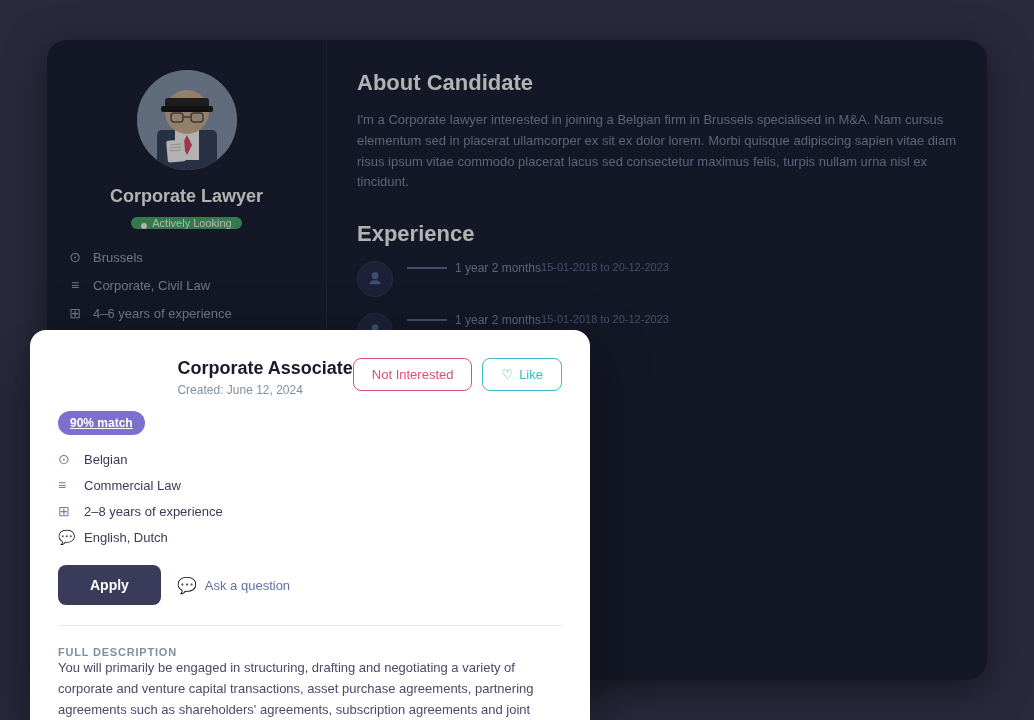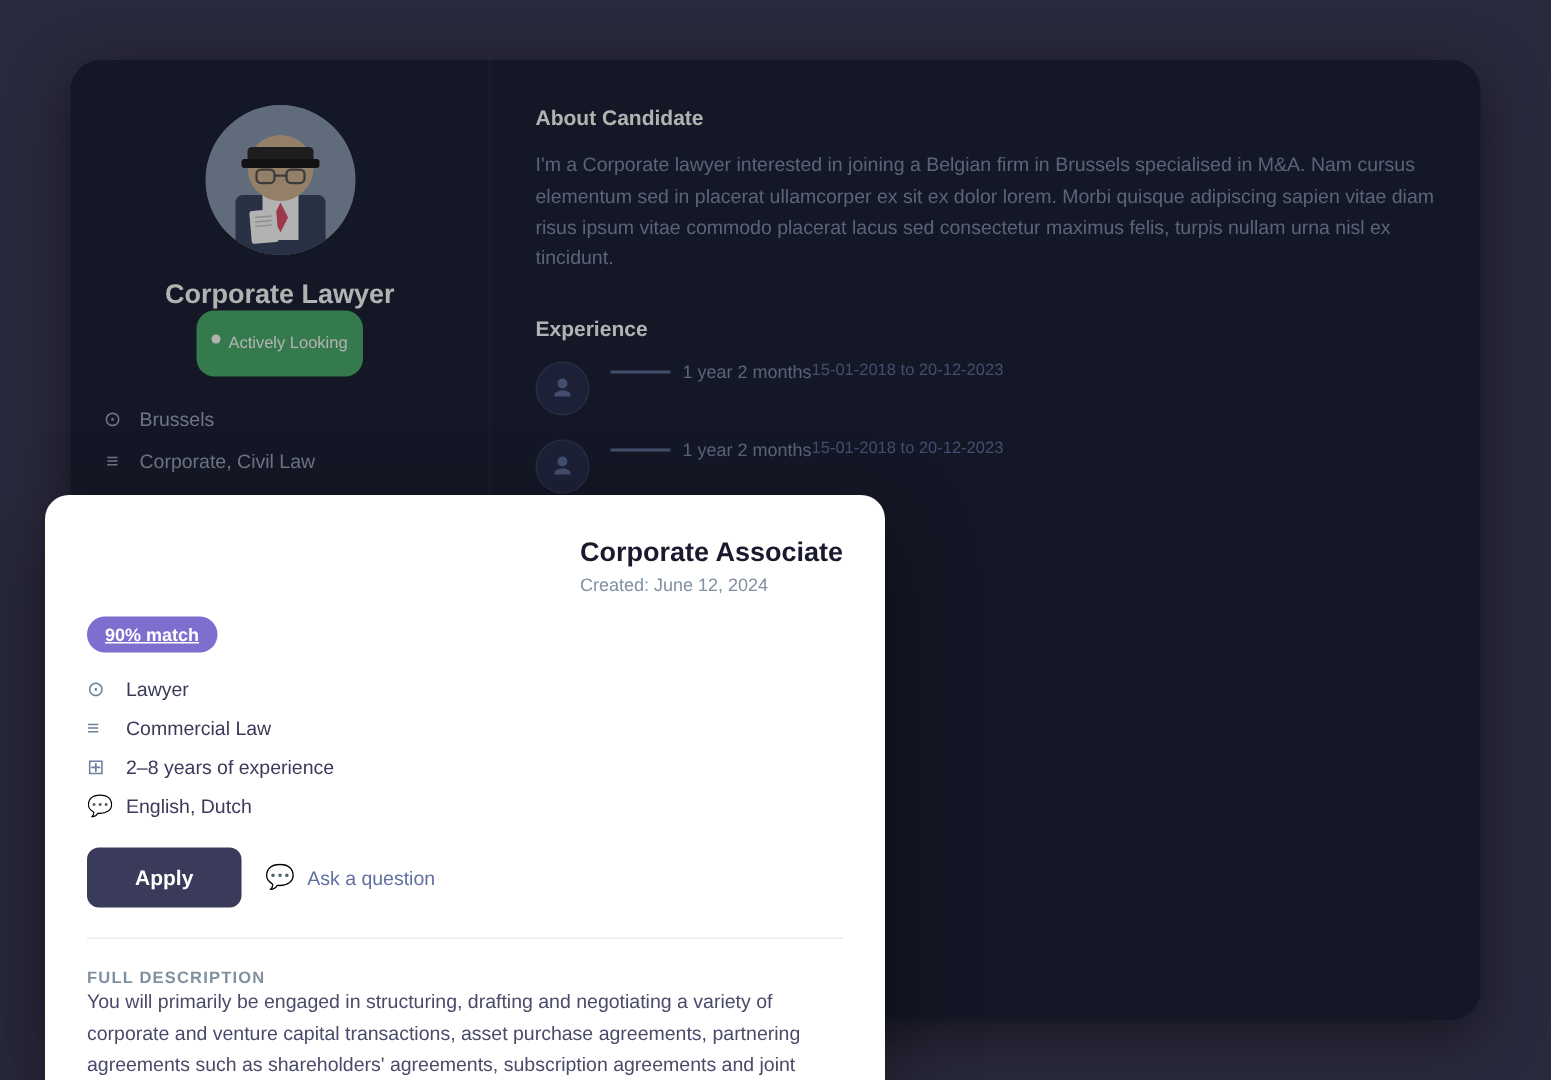--- a/index.html
+++ b/index.html
@@ -53,31 +53,32 @@
       align-items: center;
       justify-content: center;
     }
 
     
     .candidate-name {
       font-size: 18px;
       font-weight: 700;
       color: #ffffff;
       text-align: left;
+      margin-bottom: 10px;
     }
 
     .status-badge {
       background: #4caf6e;
       color: #fff;
       font-size: 11px;
-      padding: 16px 10px;
+      padding: 0 10px;
       border-radius: 12px;
       margin-bottom: 20px;
       display: flex;
-      align-items: flex-start;
+      align-items: flex-end;
       gap: 5px;
     }
 
     .status-dot {
       width: 6px;
       height: 6px;
       border-radius: 50%;
       background: #fff;
     }
 
@@ -100,21 +101,21 @@
 
     
     .right-panel {
       flex: 1;
       background: #1e2235;
       padding: 30px;
       overflow: hidden;
     }
 
     .section-title {
-      font-size: 14px;
+      font-size: 22px;
       font-weight: 600;
       color: #ffffff;
       margin-bottom: 14px;
     }
 
     .about-text {
       font-size: 13px;
       color: #8090b0;
       line-height: 1.6;
       margin-bottom: 28px;
@@ -416,27 +417,34 @@
 
   <div class="modal-overlay"></div>
 </div>
 
 <div class="modal-card">
   <div class="modal-header">
     <div class="modal-title-group">
       <div class="modal-job-title">Corporate Associate</div>
       <div class="modal-created">Created: June 12, 2024</div>
     </div>
+    <div class="modal-actions">
+      <button class="btn-not-interested">Not Interested</button>
+      <button class="btn-like">
+        <span>♡</span>
+        <span>Like</span>
+      </button>
+    </div>
   </div>
 
   <div class="match-badge">90% match</div>
 
   <div class="modal-info-row">
     <span class="modal-info-icon">⊙</span>
-    <span>Lawyer</span>
+    <span>Belgian</span>
   </div>
 
   <div class="modal-info-row">
     <span class="modal-info-icon">≡</span>
     <span>Commercial Law</span>
   </div>
 
   <div class="modal-info-row">
     <span class="modal-info-icon">⊞</span>
     <span>2–8 years of experience</span>

